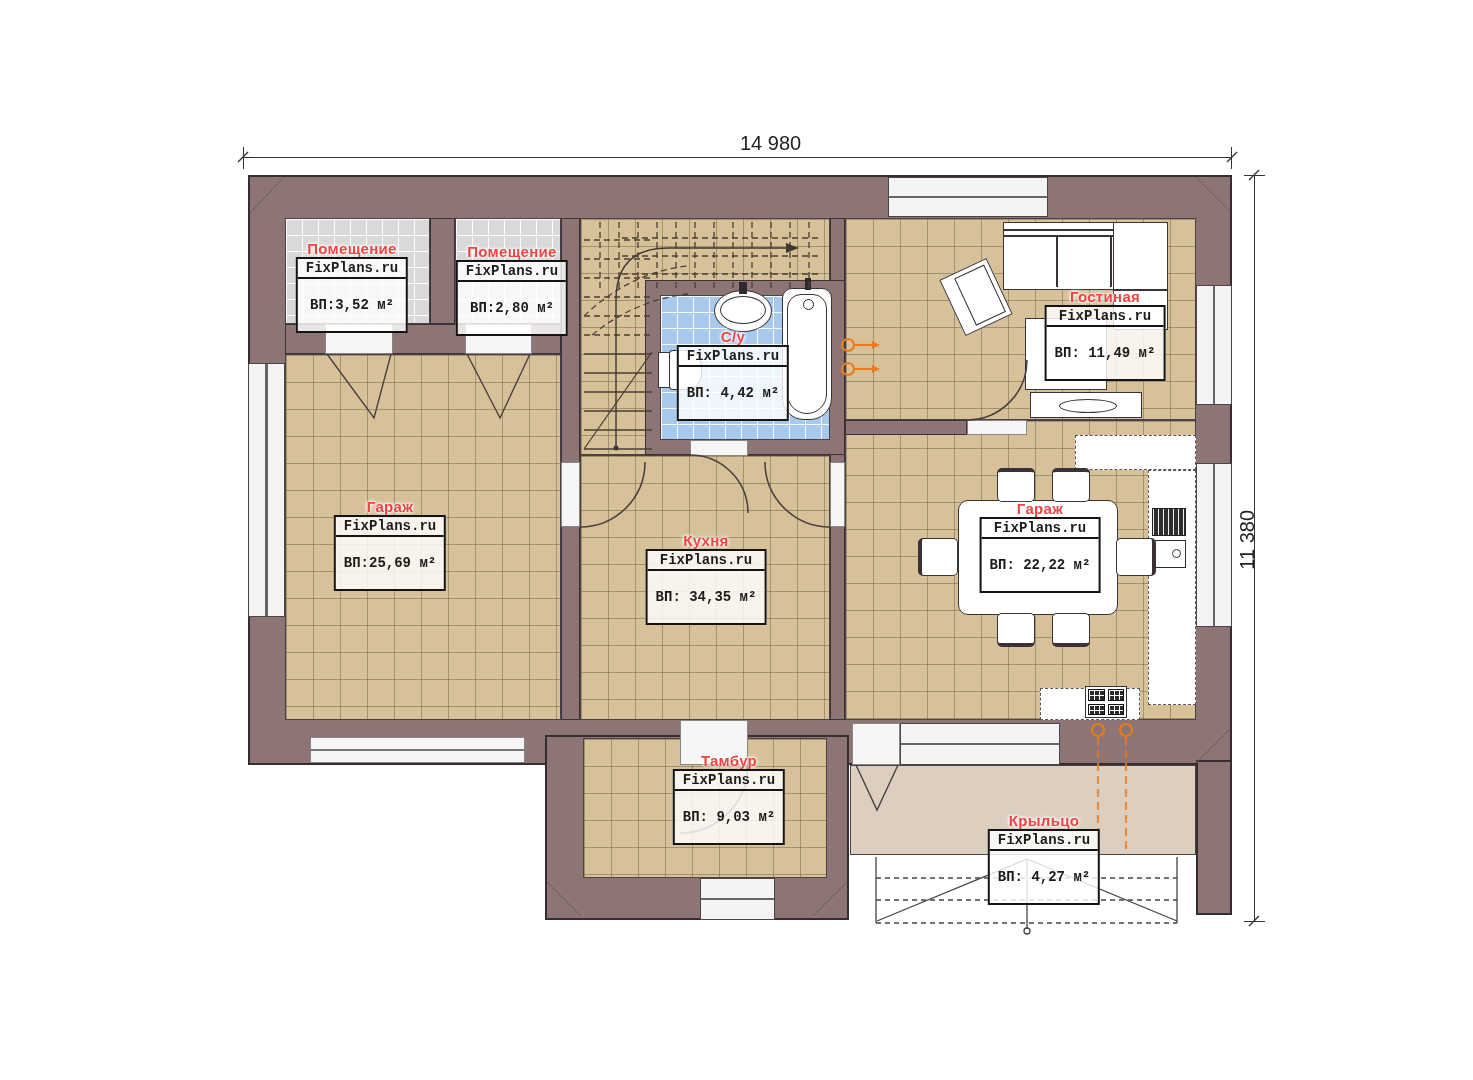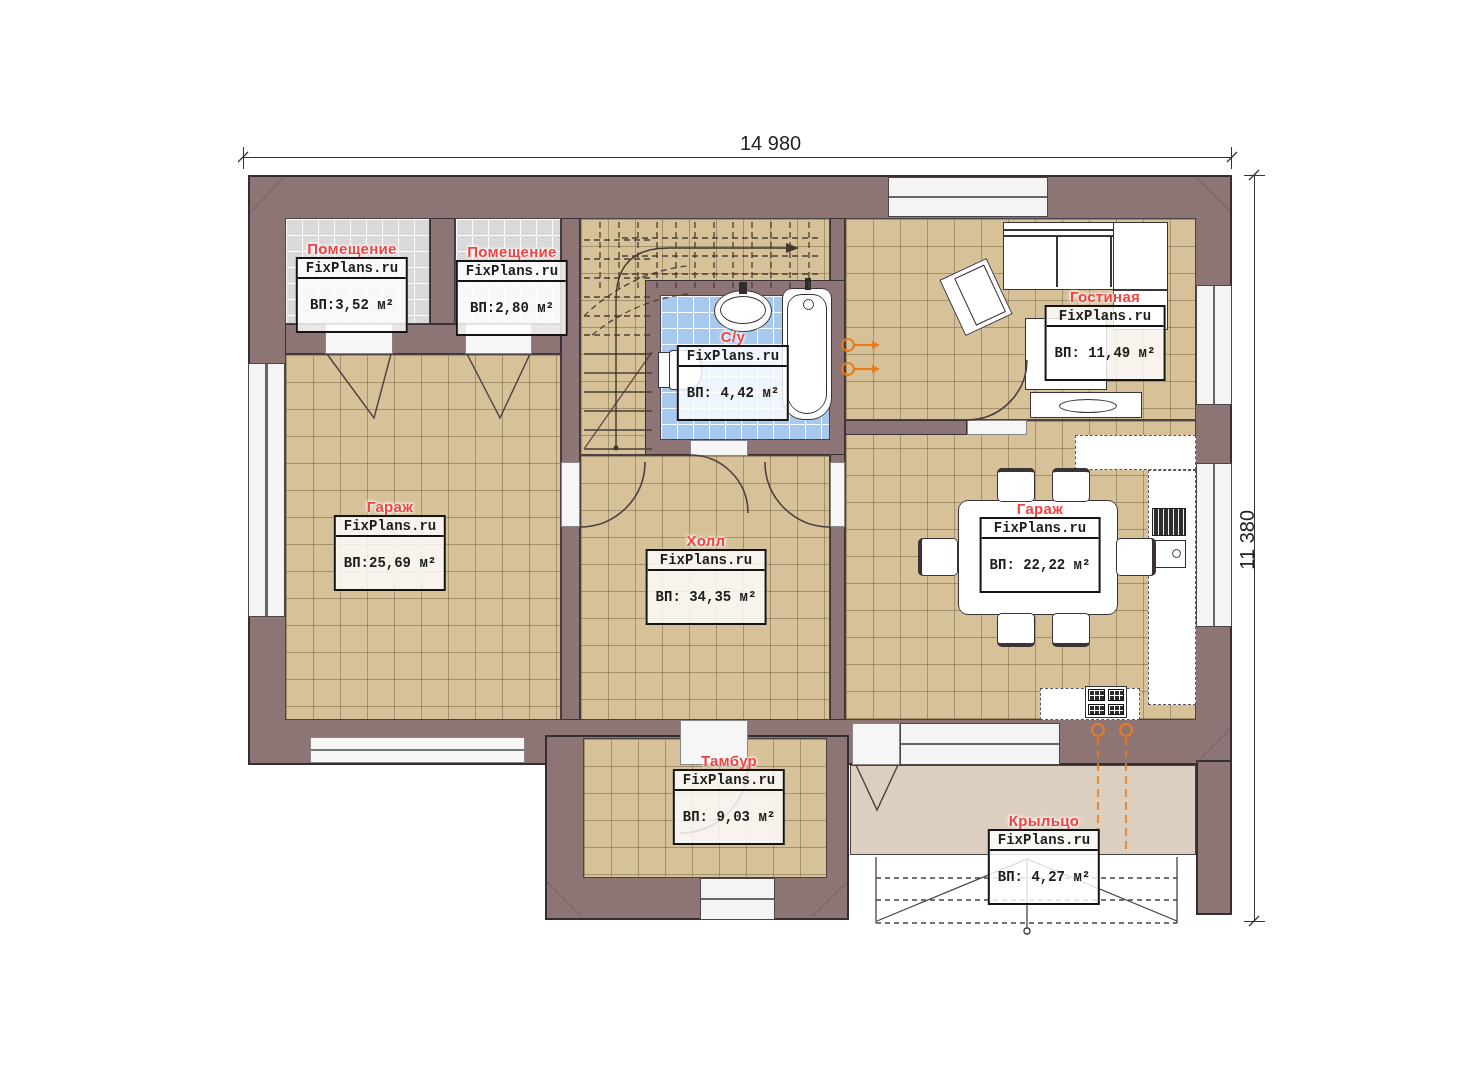--- a/index.html
+++ b/index.html
@@ -251,21 +251,21 @@
     </div>
   </div>
   <div class="room-label" style="left:390px;top:498px;">
     <div class="rname">Гараж</div>
     <div class="rbox">
       <div class="wm">FixPlans.ru</div>
       <div class="area">ВП:25,69 м²</div>
     </div>
   </div>
   <div class="room-label" style="left:706px;top:532px;">
-    <div class="rname">Холл</div>
+    <div class="rname">Кухня</div>
     <div class="rbox">
       <div class="wm">FixPlans.ru</div>
       <div class="area">ВП: 34,35 м²</div>
     </div>
   </div>
   <div class="room-label" style="left:1040px;top:500px;">
     <div class="rname">Гараж</div>
     <div class="rbox">
       <div class="wm">FixPlans.ru</div>
       <div class="area">ВП: 22,22 м²</div>

